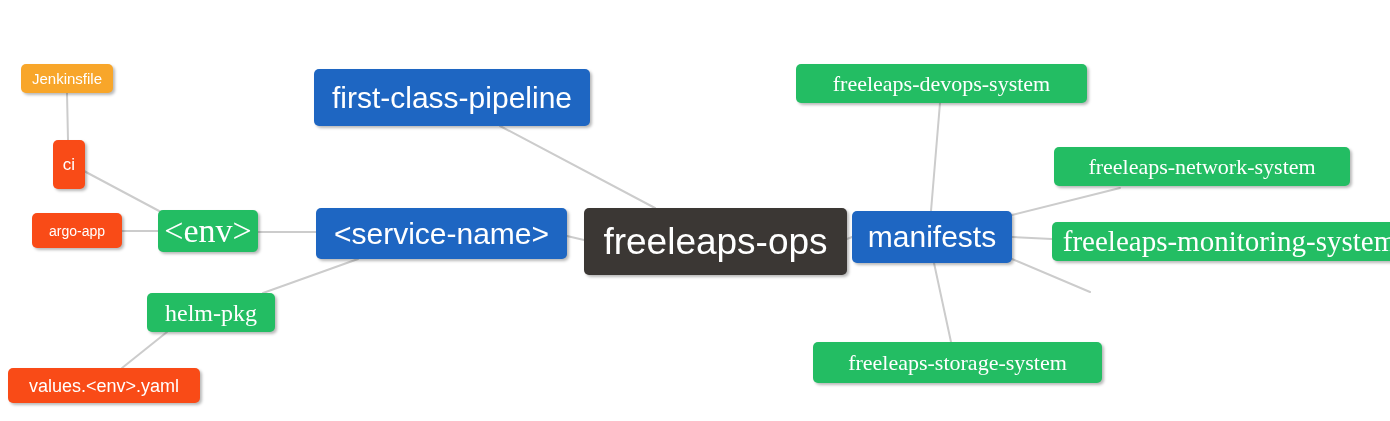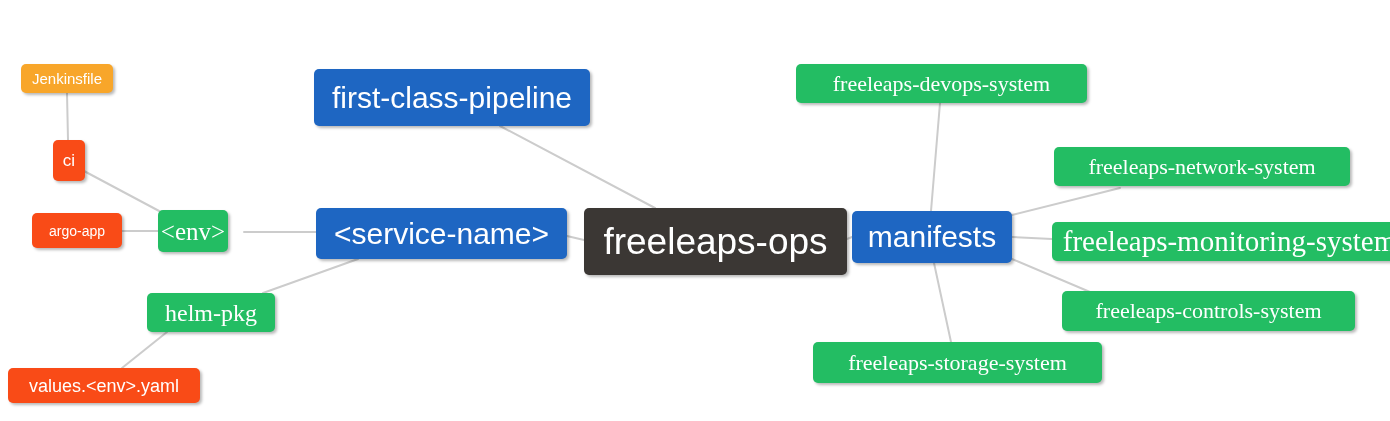--- a/index.html
+++ b/index.html
@@ -37,23 +37,23 @@
     line-height: 1;
     user-select: none;
   }
   .lv-root   { background: var(--c-root,   #3b3734); }
   .lv-branch { background: var(--c-branch, #1e66c2); }
   .lv-leaf   { background: var(--c-leaf,   #23bd63); font-family: Liberation Serif, serif; }
   .lv-sub    { background: var(--c-sub,    #f94b17); }
   .lv-file   { background: var(--c-file,   #f8a62a); }
 
   #n-jenkinsfile  { left: 21px;   top: 28px;  width: 92px;  height: 29px; font-size: 15px; }
-  #n-ci           { left: 53px;   top: 104px; width: 32px;  height: 41px; font-size: 17px; }
+  #n-ci           { left: 53px;   top: 104px; width: 32px;  height: 49px; font-size: 17px; }
   #n-argo-app     { left: 32px;   top: 177px; width: 90px;  height: 35px; font-size: 14px; }
-  #n-env          { left: 158px;  top: 174px; width: 70px;  height: 42px; font-size: 25px; }
+  #n-env          { left: 158px;  top: 174px; width: 100px;  height: 42px; font-size: 34px; }
   #n-helm-pkg     { left: 147px;  top: 257px; width: 128px; height: 39px; font-size: 24px; }
   #n-values       { left: 8px;    top: 332px; width: 192px; height: 35px; font-size: 18px; }
   #n-fcp          { left: 314px;  top: 33px;  width: 276px; height: 57px; font-size: 30px; }
   #n-service-name { left: 316px;  top: 172px; width: 251px; height: 51px; font-size: 30px; }
   #n-ops          { left: 584px;  top: 172px; width: 263px; height: 67px; font-size: 37px; }
   #n-manifests    { left: 852px;  top: 175px; width: 160px; height: 52px; font-size: 30px; }
   #n-devops       { left: 796px;  top: 28px;  width: 291px; height: 39px; font-size: 22px; }
   #n-network      { left: 1054px; top: 111px; width: 296px; height: 39px; font-size: 22px; text-align: center; }
   #n-monitoring   { left: 1052px; top: 186px; width: 355px; height: 39px; font-size: 29px; }
   #n-controls     { left: 1062px; top: 255px; width: 293px; height: 40px; font-size: 22px; }
@@ -87,16 +87,15 @@
   <div class="node lv-leaf" id="n-env">&lt;env&gt;</div>
   <div class="node lv-leaf" id="n-helm-pkg">helm-pkg</div>
   <div class="node lv-sub" id="n-values">values.&lt;env&gt;.yaml</div>
   <div class="node lv-branch" id="n-fcp">first-class-pipeline</div>
   <div class="node lv-branch" id="n-service-name">&lt;service-name&gt;</div>
   <div class="node lv-root" id="n-ops">freeleaps-ops</div>
   <div class="node lv-branch" id="n-manifests">manifests</div>
   <div class="node lv-leaf" id="n-devops">freeleaps-devops-system</div>
   <div class="node lv-leaf" id="n-network">freeleaps-network-system</div>
   <div class="node lv-leaf" id="n-monitoring">freeleaps-monitoring-system</div>
-  <div class="node lv-leaf" id="n-controls">freeleaps-controls-system</div>
   <div class="node lv-leaf" id="n-storage">freeleaps-storage-system</div>
 
 </div>
 
 </body></html>

